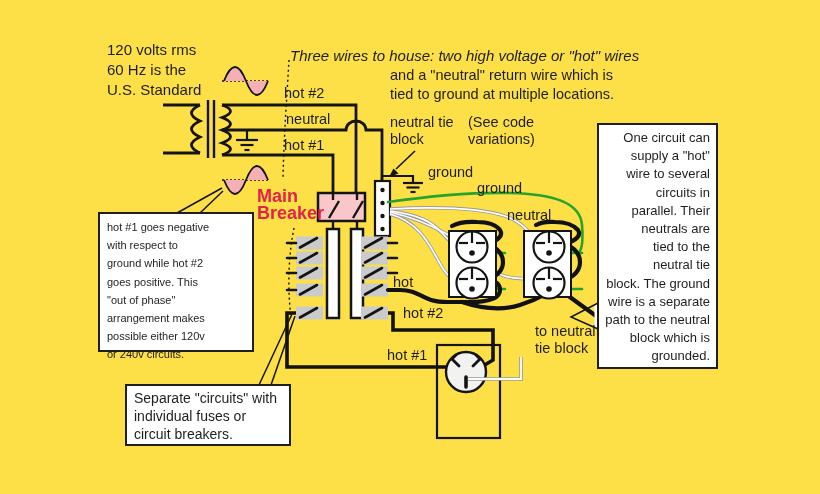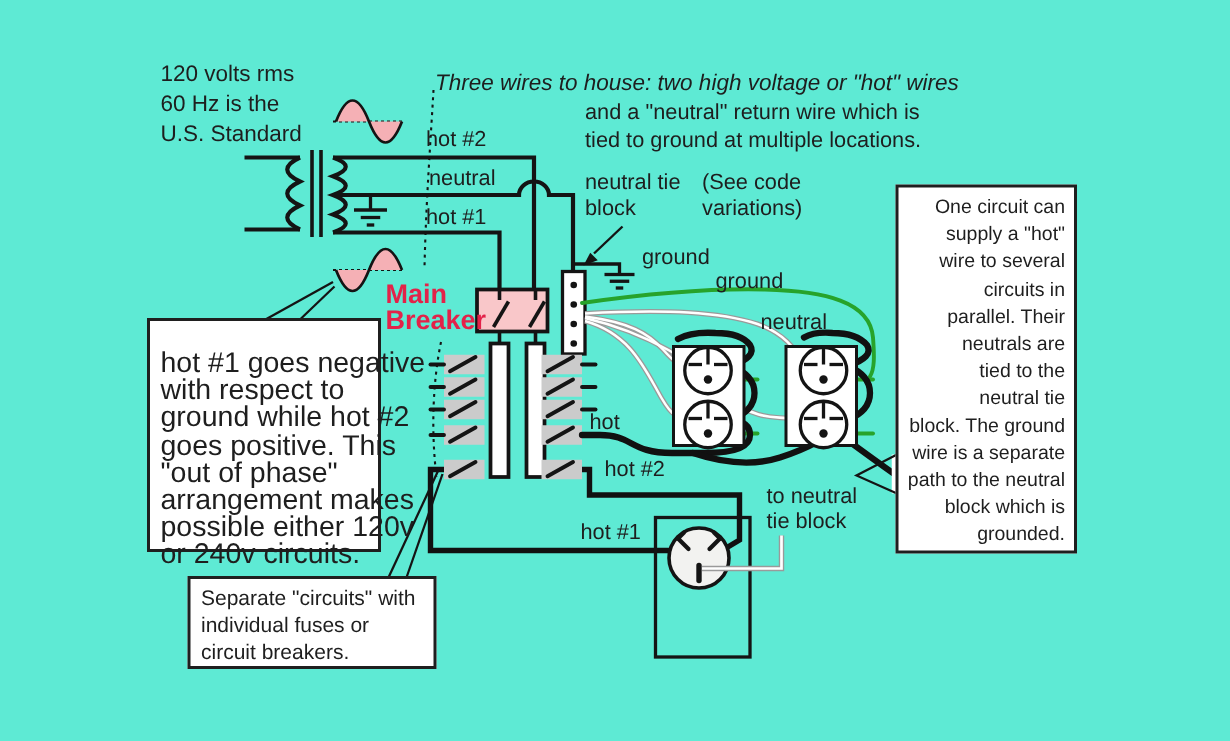--- a/index.html
+++ b/index.html
@@ -1,19 +1,19 @@
 <!DOCTYPE html>
 <html><head>
 <meta charset="utf-8">
 <style>
   html,body{margin:0;padding:0;}
   .canvas{
     position:relative;
     width:820px;height:494px;
-    background:#5eead4;
+    background:#fde047;
     font-family:"Liberation Sans", sans-serif;
     color:#1e1e1e;
     overflow:hidden;
   }
   .canvas svg{position:absolute;left:0;top:0;}
   .lbl{
     position:absolute;
     white-space:pre;
     font-size:14.5px;
     line-height:17px;
@@ -267,25 +267,25 @@
 block</div>
   <div class="lbl" style="left:468px;top:114px;">(See code
 variations)</div>
 
   <div class="lbl" style="left:428px;top:164px;">ground</div>
   <div class="lbl" style="left:477px;top:180px;">ground</div>
   <div class="lbl" style="left:507px;top:207px;">neutral</div>
   <div class="lbl" style="left:393px;top:274px;">hot</div>
   <div class="lbl" style="left:403px;top:305px;">hot #2</div>
   <div class="lbl" style="left:387px;top:347px;">hot #1</div>
-  <div class="lbl" style="left:511px;top:323px;">to neutral
+  <div class="lbl" style="left:535px;top:323px;">to neutral
 tie block</div>
 
 
-  <div class="callout" style="left:98px;top:212px;width:156px;height:156px;padding:20px 7px;font-size:19px;line-height:18.2px;">hot #1 goes negative
+  <div class="callout" style="left:98px;top:212px;width:156px;height:140px;padding:4px 7px;font-size:11px;line-height:18.2px;">hot #1 goes negative
 with respect to
 ground while hot #2
 goes positive. This
 "out of phase"
 arrangement makes
 possible either 120v
 or 240v circuits.</div>
 
   <div class="callout" style="left:125px;top:384px;width:166px;height:62px;padding:3px 7px;font-size:14px;line-height:18.2px;">Separate "circuits" with
 individual fuses or

